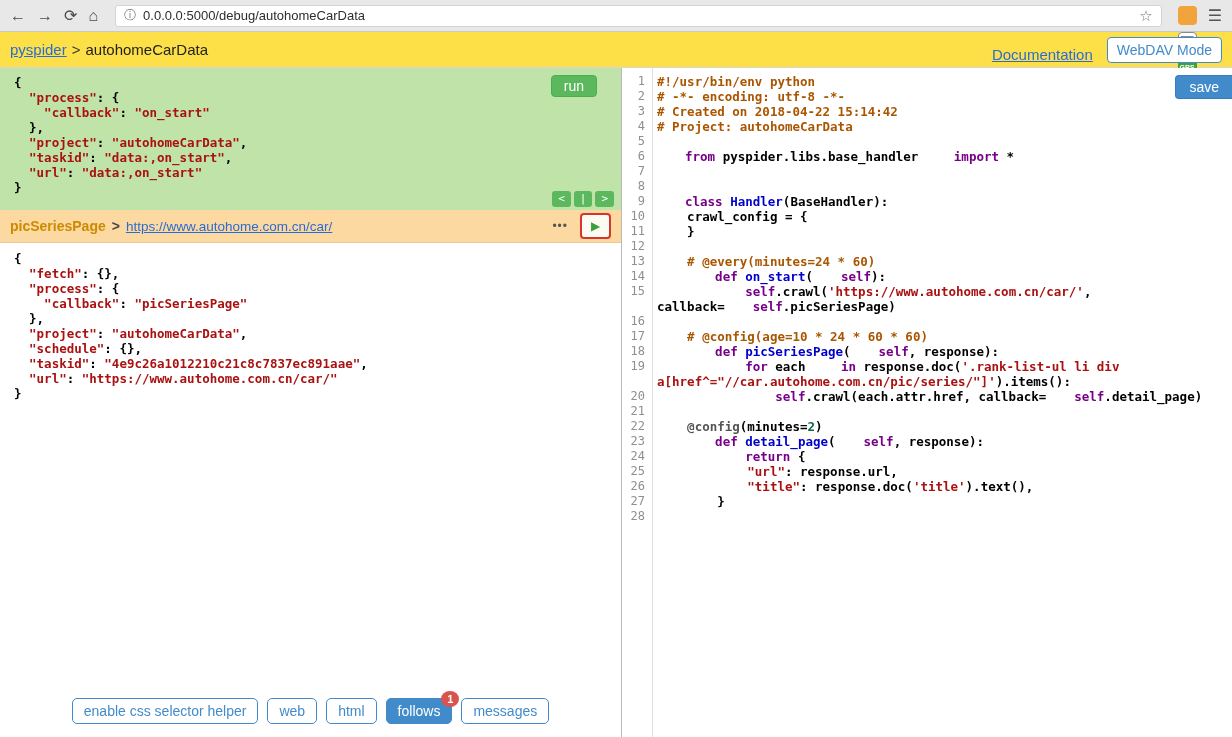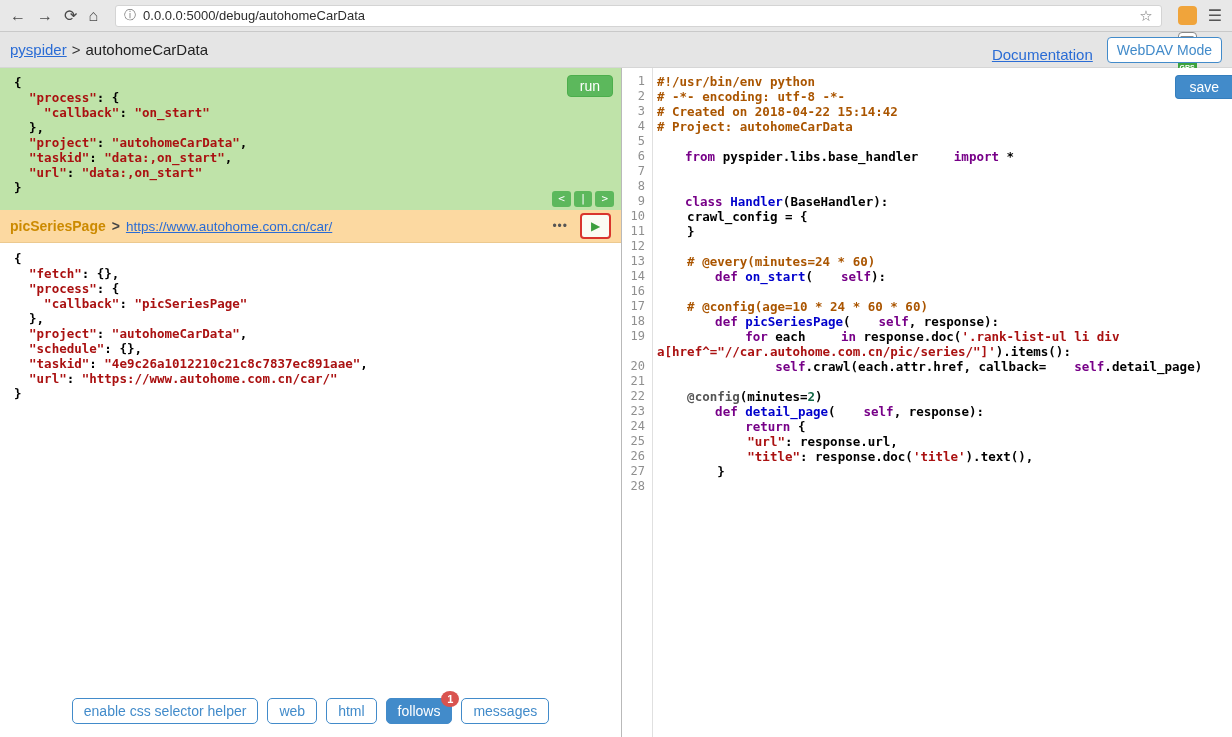--- a/index.html
+++ b/index.html
@@ -14,39 +14,39 @@
   .info-icon{color:#777;font-size:12px;margin-right:7px;}
   .url-text{flex:1;font-size:13px;color:#2d2d2d;}
   .star-icon{color:#767676;font-size:15px;}
   .extensions{display:flex;align-items:flex-start;gap:7px;margin:0 8px 0 10px;flex-direction:column;}
   .ext{width:19px;height:19px;box-sizing:border-box;border-radius:50%;display:flex;align-items:center;
        justify-content:center;font-weight:bold;color:#fff;font-size:8px;cursor:pointer;}
   .ext.square{border-radius:4px;}
   .menu-icon{font-size:16px;color:#555;margin-left:3px;cursor:pointer;}
 
   
-  .header{height:36px;box-sizing:border-box;border-bottom:1px solid #d6d6d6;background:#e5e5e5;
+  .header{height:36px;box-sizing:border-box;border-bottom:1px solid #d6d6d6;background:#fde047;
           display:flex;align-items:center;justify-content:space-between;padding:0 10px;font-size:15px;}
   .crumbs{display:flex;align-items:center;gap:5px;}
   .applink{color:var(--link);text-decoration:underline;cursor:pointer;}
   .crumb-sep{color:#333;}
   .proj{color:#222;text-align:right;}
   .header-right{display:flex;align-items:flex-end;gap:14px;}
   .doclink{color:var(--link);text-decoration:underline;cursor:pointer;}
   .webdav{font-family:inherit;font-size:14px;color:var(--accent);background:#fff;border:1px solid var(--accent);
           border-radius:4px;padding:4px 9px;cursor:pointer;}
 
   
   .main{display:flex;height:669px;}
   .left{width:621px;display:flex;flex-direction:column;box-sizing:border-box;background:#fff;}
   .right{flex:1;position:relative;border-left:1px solid #b9b9b9;overflow:hidden;background:#fff;}
 
   
   .task-editor{position:relative;background:var(--task-bg);padding:7px 6px 15px 8px;}
-  .run{position:absolute;top:7px;right:8px;background:var(--run);color:#fff;border:1px solid #4cae4c;
+  .run{position:absolute;top:7px;right:24px;background:var(--run);color:#fff;border:1px solid #4cae4c;
        border-radius:4px;font-family:inherit;font-size:14px;padding:2px 12px;cursor:pointer;}
   .navgroup{position:absolute;bottom:3px;right:7px;display:flex;gap:3px;}
   .navgroup button{background:var(--run);color:#fff;border:none;border-radius:3px;font-size:11px;line-height:14px;
                    padding:1px 6px;cursor:pointer;font-family:"DejaVu Sans Mono",monospace;}
 
   .jsonlines{font-family:"DejaVu Sans Mono",monospace;font-size:12.5px;line-height:15px;font-weight:bold;}
 
   
   .follow-row{background:var(--follow-bg);height:33px;box-sizing:border-box;display:flex;align-items:center;
               padding:0 10px;border-bottom:1px solid #ecc98f;}
@@ -273,20 +273,24 @@
         </div>
         <div class="crow">
           <span class="lnum">13</span>
           <span class="ltext"><span class="tok-c">    # @every(minutes=24 * 60)</span></span>
         </div>
         <div class="crow">
           <span class="lnum">14</span>
           <span class="ltext"><span class="tok-p">    </span><span class="tok-k">def</span><span class="tok-p"> </span><span class="tok-d">on_start</span><span class="tok-p">(</span><span class="tok-k">self</span><span class="tok-p">):</span></span>
         </div>
         <div class="crow">
+          <span class="lnum">15</span>
+          <span class="ltext"><span class="tok-p">        </span><span class="tok-k">self</span><span class="tok-p">.crawl(</span><span class="tok-s">'https://www.autohome.com.cn/car/'</span><span class="tok-p">, callback=</span><span class="tok-k">self</span><span class="tok-p">.picSeriesPage)</span></span>
+        </div>
+        <div class="crow">
           <span class="lnum">16</span>
           <span class="ltext">&nbsp;</span>
         </div>
         <div class="crow">
           <span class="lnum">17</span>
           <span class="ltext"><span class="tok-c">    # @config(age=10 * 24 * 60 * 60)</span></span>
         </div>
         <div class="crow">
           <span class="lnum">18</span>
           <span class="ltext"><span class="tok-p">    </span><span class="tok-k">def</span><span class="tok-p"> </span><span class="tok-d">picSeriesPage</span><span class="tok-p">(</span><span class="tok-k">self</span><span class="tok-p">, response):</span></span>

